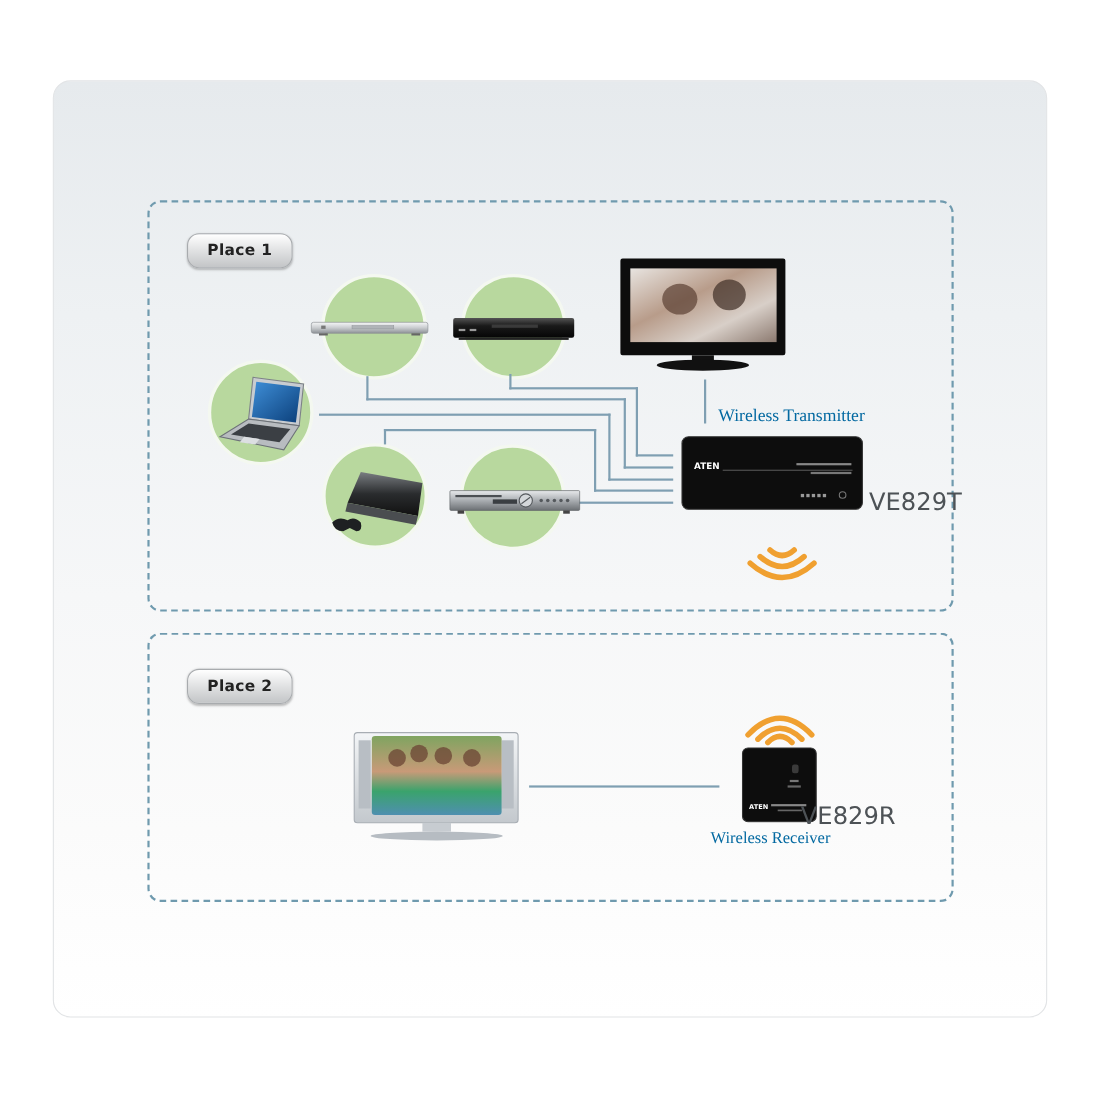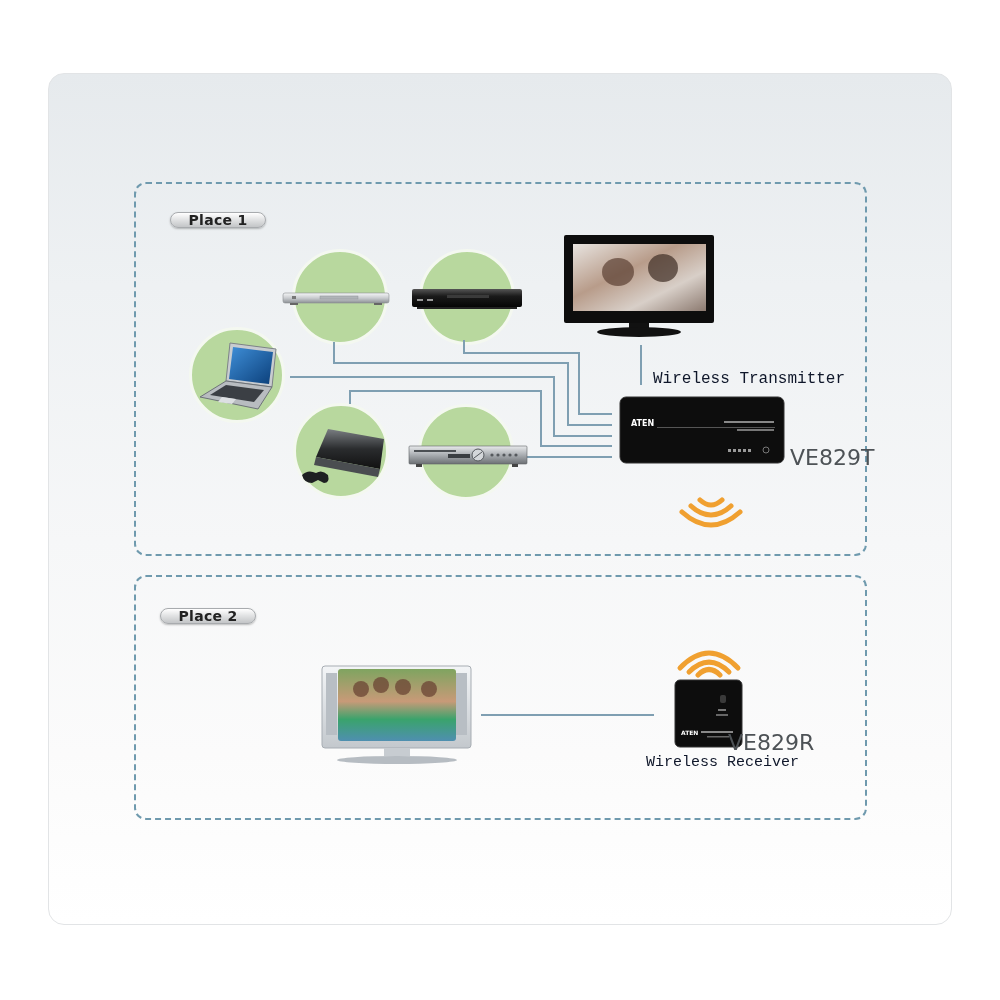--- a/index.html
+++ b/index.html
@@ -2,27 +2,27 @@
 <html><head>
 <meta charset="utf-8">
 <style>
   html, body { margin:0; padding:0; }
   body { width:1000px; height:1000px; background:#ffffff; position:relative; overflow:hidden; font-family:"DejaVu Sans", sans-serif; }
   .card { position:absolute; left:48px; top:73px; width:904px; height:852px; border-radius:16px; border:1px solid #e2e4e6;
           background:linear-gradient(180deg,#e6eaed 0%,#eef1f3 25%,#f6f7f8 55%,#fbfbfb 80%,#ffffff 100%); box-sizing:border-box; }
   .zone { position:absolute; border:2px dashed #6f9aae; border-radius:12px; box-sizing:border-box; }
   .zone1 { left:134px; top:182px; width:733px; height:374px; }
   .zone2 { left:134px; top:575px; width:733px; height:245px; }
-  .pill { position:absolute; height:16px; border-radius:11px; box-sizing:border-box;
+  .pill { position:absolute; height:32px; border-radius:11px; box-sizing:border-box;
           background:linear-gradient(180deg,#ffffff 0%,#e3e4e5 45%,#c3c5c7 100%); border:1px solid #a8abae;
           box-shadow:0 1px 2px rgba(0,0,0,0.25); font-family:"DejaVu Sans", sans-serif; font-weight:bold; font-size:14px; color:#222;
           display:flex; align-items:center; justify-content:center; letter-spacing:0.3px; }
   .circle { position:absolute; width:96px; height:96px; border-radius:50%; background:#b8d89e; border:3px solid #f4f8f0; box-sizing:border-box; }
   .line { position:absolute; background:#7f9fb2; }
-  .lbl { position:absolute; font-family:Liberation Mono, monospace; color:#0f172a; font-size:15px; white-space:nowrap;text-align:right; }
+  .lbl { position:absolute; font-family:Liberation Serif, serif; color:#0369a1; font-size:15px; white-space:nowrap;text-align:right; }
   .model { position:absolute; font-family:"DejaVu Sans", sans-serif; color:#4d5256; font-size:22px; white-space:nowrap; }
   .dev { position:absolute; }
 </style>
 </head>
 <body>
 
 <div class="card"></div>
 
 <div class="zone zone1"></div>
 <div class="pill" style="left:170px;top:212px;width:96px;">Place 1</div>
@@ -177,21 +177,21 @@
 
 <svg class="dev" style="left:678px;top:494px;" width="66" height="36">
   <g fill="none" stroke="#f0a030" stroke-width="5" stroke-linecap="round">
     <path d="M22 6 Q33 16 44 6"></path>
     <path d="M13 12 Q33 30 53 12"></path>
     <path d="M4 18 Q33 44 62 18"></path>
   </g>
 </svg>
 
 <div class="zone zone2"></div>
-<div class="pill" style="left:160px;top:608px;width:96px;">Place 2</div>
+<div class="pill" style="left:170px;top:608px;width:96px;">Place 2</div>
 
 <svg class="dev" style="left:321px;top:665px;" width="152" height="102">
   <defs>
     <linearGradient id="stv" x1="0" y1="0" x2="0" y2="1">
         <stop offset="0" stop-color="#f3f5f7"></stop>
         <stop offset="1" stop-color="#c3c8cd"></stop>
       </linearGradient>
     <linearGradient id="kids" x1="0" y1="0" x2="0" y2="1">
         <stop offset="0" stop-color="#7fa460"></stop>
         <stop offset="0.45" stop-color="#c89a78"></stop>

